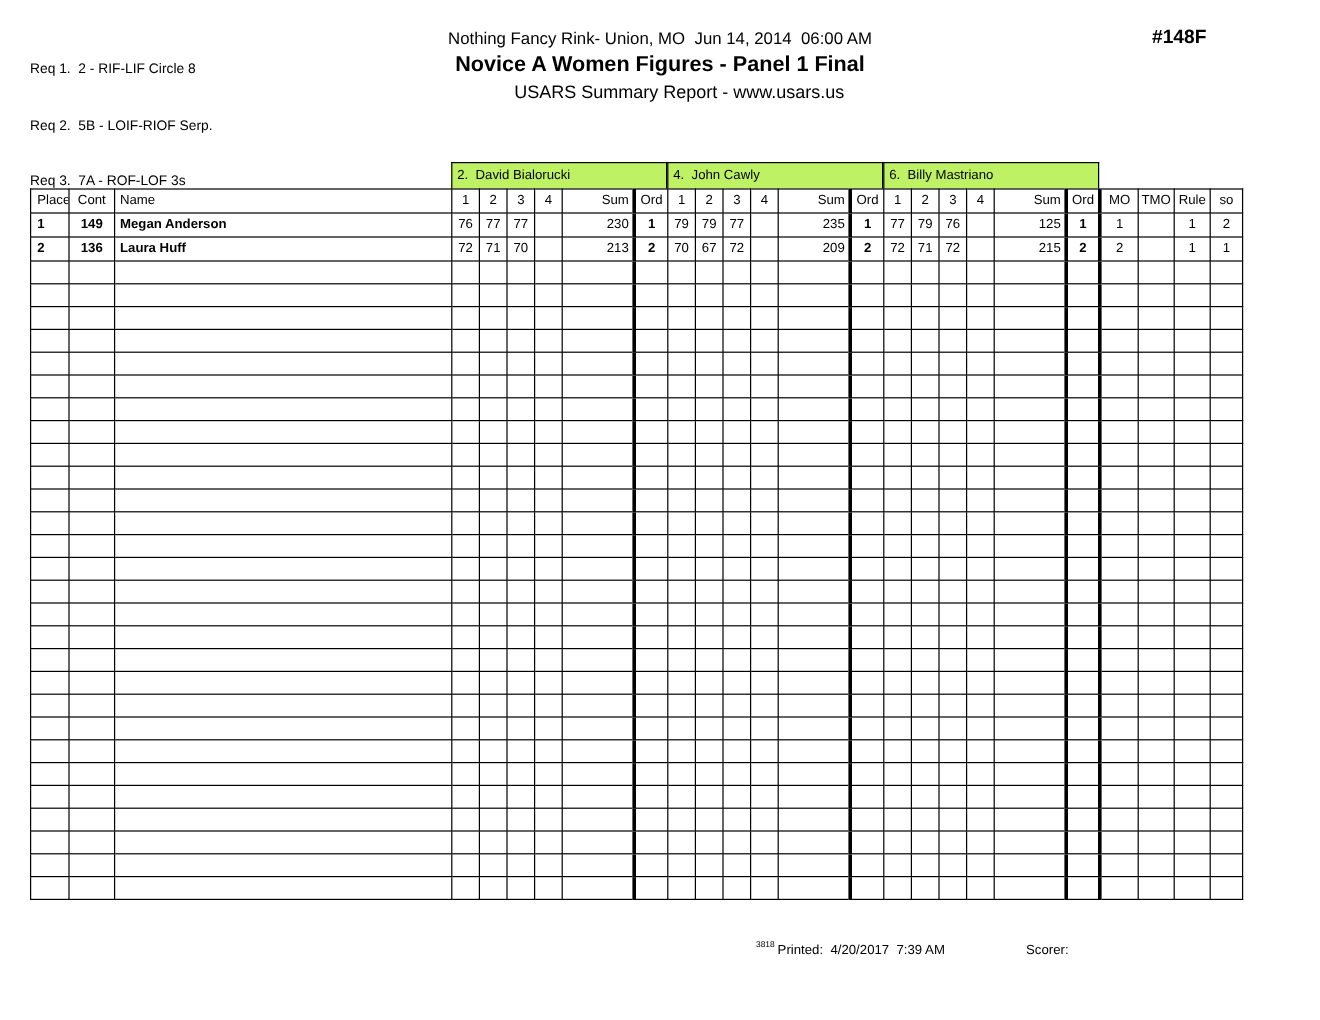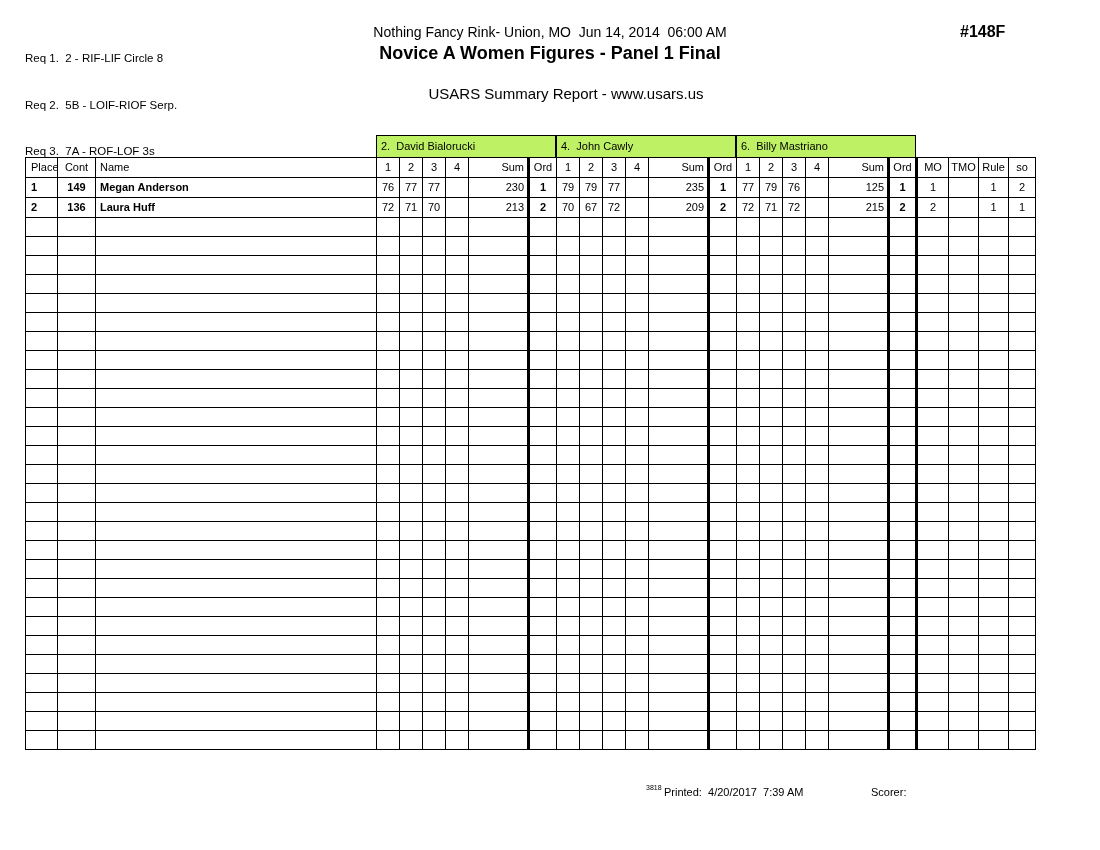--- a/index.html
+++ b/index.html
@@ -7,21 +7,21 @@
   .page {
     position:relative; width:1100px; height:850px; margin:0 auto;
     background:#ffffff; color:#000;
     font-family:"Liberation Sans", sans-serif; overflow:hidden;
   }
   .req-block { position:absolute; left:25px; top:20px; font-size:11.5px; line-height:15.5px; white-space:pre; }
   .head-center { position:absolute; left:0; right:0; top:20px; text-align:center; }
   .t1 { font-size:17px; font-weight:bold; }
   .t2 { font-size:14px; margin-top:4px; white-space:pre; }
   .t3 { font-size:18px; font-weight:bold; margin-top:3px; }
-  .t4 { font-size:15px; margin-top:21px;padding-left:32px; }
+  .t4 { font-size:15px; margin-top:5px;padding-left:32px; }
   .event-num { position:absolute; left:960px; top:23px; font-size:16px; font-weight:bold; }
 
   .judges-row { position:absolute; left:25px; top:135px; width:1010px; height:22px; }
   .judge-box {
     position:absolute; top:0; height:22px; width:180px;
     border:1px solid #000; border-bottom:none;
     font-size:11px; line-height:21px; padding-left:4px;
     white-space:pre; overflow:hidden; background:#bef264;
   }
 
@@ -33,21 +33,21 @@
     border:1px solid #000; height:19px; line-height:19px;
     padding:0 2px; text-align:center; overflow:hidden; white-space:nowrap;
   }
   .results .col-name  { text-align:left; padding-left:4px; }
   .results .col-place { text-align:left; padding-left:5px; }
   .results .col-sum   { text-align:right; padding-right:3px; }
   .results .col-ord   { border-left:3px solid #000; }
   .results .col-ord-last { border-right:3px solid #000; }
   .drow .col-place, .drow .col-cont, .drow .col-name, .drow .col-ord { font-weight:bold; }
 
-  .footer { position:absolute; top:783px; left:16px; width:968px; height:20px; font-size:11px;padding-left:44px; }
+  .footer { position:absolute; top:783px; left:0; width:968px; height:20px; font-size:11px;padding-left:44px; }
   .ver     { position:absolute; left:630px; top:1px; font-size:7px; }
   .printed { position:absolute; left:648px; top:3px; white-space:pre; }
   .scorer  { position:absolute; left:855px; top:3px; }
 </style>
 </head>
 <body>
 
 <div class="page">
 
   <div class="req-block">

